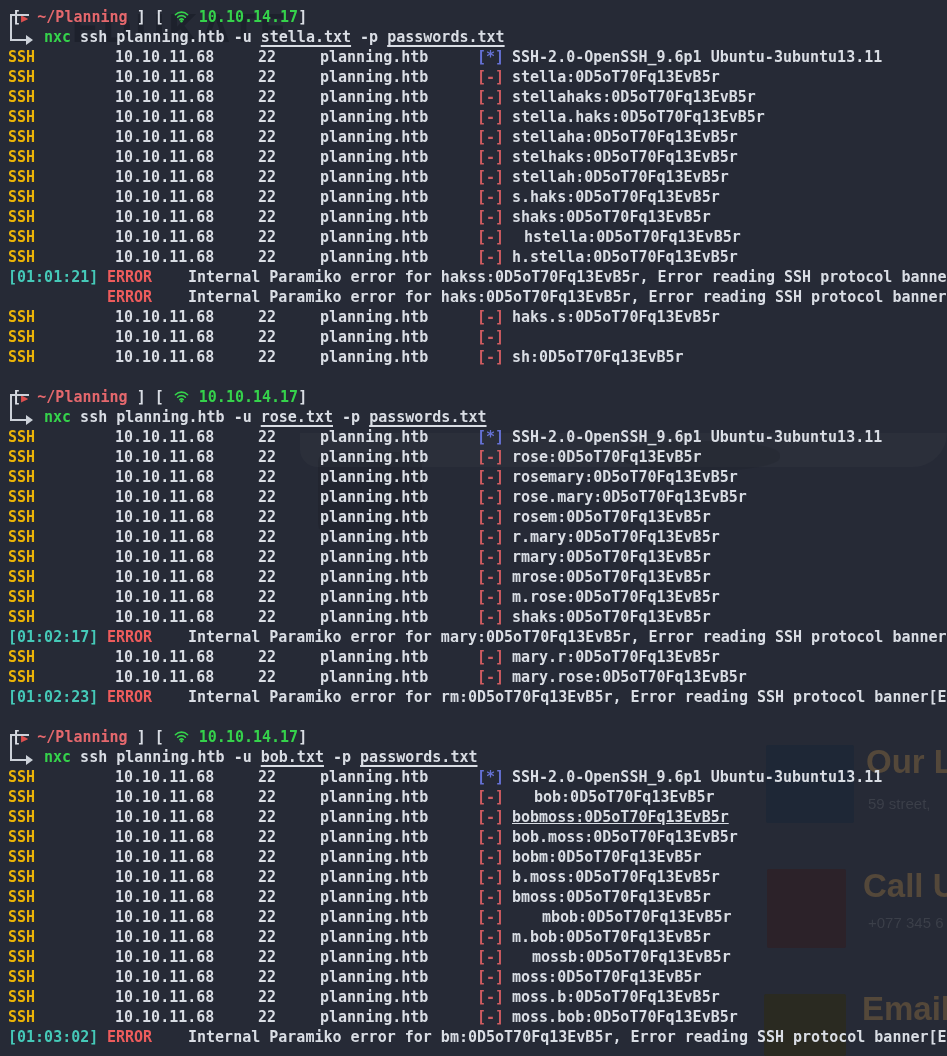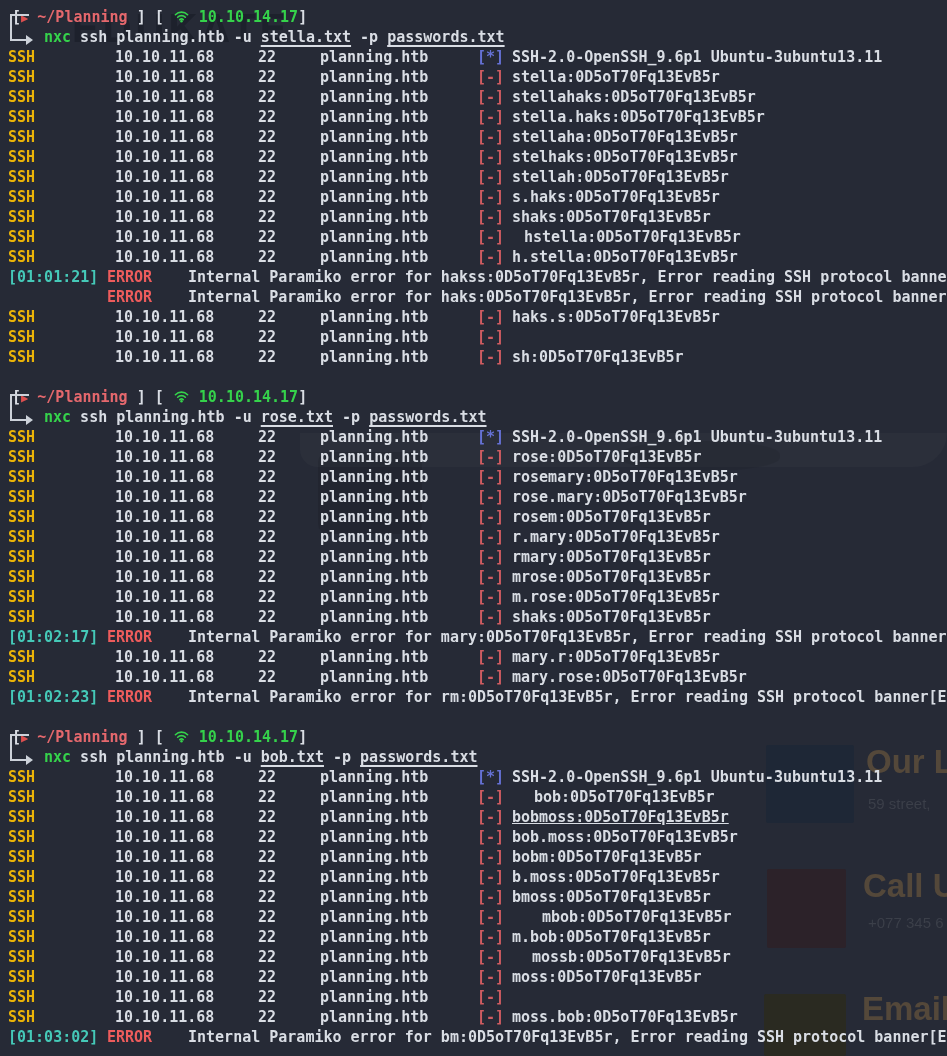--- a/index.html
+++ b/index.html
@@ -170,18 +170,18 @@
         <div class="line row"><span class="purple abs" style="left: 8px;">SSH</span><span class="wt abs" style="left: 115px;">10.10.11.68</span><span class="wt abs" style="left: 258px;">22</span><span class="wt abs" style="left: 320px;">planning.htb</span><span class="redst abs" style="left: 477px;">[-]</span><span class="wt abs" style="left: 512px; margin-left: 22px;">bob:0D5oT70Fq13EvB5r</span></div>
         <div class="line row"><span class="purple abs" style="left: 8px;">SSH</span><span class="wt abs" style="left: 115px;">10.10.11.68</span><span class="wt abs" style="left: 258px;">22</span><span class="wt abs" style="left: 320px;">planning.htb</span><span class="redst abs" style="left: 477px;">[-]</span><span class="wt abs" style="left: 512px; text-decoration: underline;">bobmoss:0D5oT70Fq13EvB5r</span></div>
         <div class="line row"><span class="purple abs" style="left: 8px;">SSH</span><span class="wt abs" style="left: 115px;">10.10.11.68</span><span class="wt abs" style="left: 258px;">22</span><span class="wt abs" style="left: 320px;">planning.htb</span><span class="redst abs" style="left: 477px;">[-]</span><span class="wt abs" style="left: 512px;">bob.moss:0D5oT70Fq13EvB5r</span></div>
         <div class="line row"><span class="purple abs" style="left: 8px;">SSH</span><span class="wt abs" style="left: 115px;">10.10.11.68</span><span class="wt abs" style="left: 258px;">22</span><span class="wt abs" style="left: 320px;">planning.htb</span><span class="redst abs" style="left: 477px;">[-]</span><span class="wt abs" style="left: 512px;">bobm:0D5oT70Fq13EvB5r</span></div>
         <div class="line row"><span class="purple abs" style="left: 8px;">SSH</span><span class="wt abs" style="left: 115px;">10.10.11.68</span><span class="wt abs" style="left: 258px;">22</span><span class="wt abs" style="left: 320px;">planning.htb</span><span class="redst abs" style="left: 477px;">[-]</span><span class="wt abs" style="left: 512px;">b.moss:0D5oT70Fq13EvB5r</span></div>
         <div class="line row"><span class="purple abs" style="left: 8px;">SSH</span><span class="wt abs" style="left: 115px;">10.10.11.68</span><span class="wt abs" style="left: 258px;">22</span><span class="wt abs" style="left: 320px;">planning.htb</span><span class="redst abs" style="left: 477px;">[-]</span><span class="wt abs" style="left: 512px;">bmoss:0D5oT70Fq13EvB5r</span></div>
         <div class="line row"><span class="purple abs" style="left: 8px;">SSH</span><span class="wt abs" style="left: 115px;">10.10.11.68</span><span class="wt abs" style="left: 258px;">22</span><span class="wt abs" style="left: 320px;">planning.htb</span><span class="redst abs" style="left: 477px;">[-]</span><span class="wt abs" style="left: 542px;">mbob:0D5oT70Fq13EvB5r</span></div>
         <div class="line row"><span class="purple abs" style="left: 8px;">SSH</span><span class="wt abs" style="left: 115px;">10.10.11.68</span><span class="wt abs" style="left: 258px;">22</span><span class="wt abs" style="left: 320px;">planning.htb</span><span class="redst abs" style="left: 477px;">[-]</span><span class="wt abs" style="left: 512px;">m.bob:0D5oT70Fq13EvB5r</span></div>
         <div class="line row"><span class="purple abs" style="left: 8px;">SSH</span><span class="wt abs" style="left: 115px;">10.10.11.68</span><span class="wt abs" style="left: 258px;">22</span><span class="wt abs" style="left: 320px;">planning.htb</span><span class="redst abs" style="left: 477px;">[-]</span><span class="wt abs" style="left: 532px;">mossb:0D5oT70Fq13EvB5r</span></div>
         <div class="line row"><span class="purple abs" style="left: 8px;">SSH</span><span class="wt abs" style="left: 115px;">10.10.11.68</span><span class="wt abs" style="left: 258px;">22</span><span class="wt abs" style="left: 320px;">planning.htb</span><span class="redst abs" style="left: 477px;">[-]</span><span class="wt abs" style="left: 512px;">moss:0D5oT70Fq13EvB5r</span></div>
-        <div class="line row"><span class="purple abs" style="left: 8px;">SSH</span><span class="wt abs" style="left: 115px;">10.10.11.68</span><span class="wt abs" style="left: 258px;">22</span><span class="wt abs" style="left: 320px;">planning.htb</span><span class="redst abs" style="left: 477px;">[-]</span></div>
+        <div class="line row"><span class="purple abs" style="left: 8px;">SSH</span><span class="wt abs" style="left: 115px;">10.10.11.68</span><span class="wt abs" style="left: 258px;">22</span><span class="wt abs" style="left: 320px;">planning.htb</span><span class="redst abs" style="left: 477px;">[-]</span><span class="wt abs" style="left: 512px;">moss.b:0D5oT70Fq13EvB5r</span></div>
         <div class="line row"><span class="purple abs" style="left: 8px;">SSH</span><span class="wt abs" style="left: 115px;">10.10.11.68</span><span class="wt abs" style="left: 258px;">22</span><span class="wt abs" style="left: 320px;">planning.htb</span><span class="redst abs" style="left: 477px;">[-]</span><span class="wt abs" style="left: 512px;">moss.bob:0D5oT70Fq13EvB5r</span></div>
         <div class="line row"><span class="cyan abs" style="left: 8px;">[01:03:02]</span><span class="errlbl abs" style="left: 107px;">ERROR</span><span class="wt abs" style="left: 188px;">Internal Paramiko error for bm:0D5oT70Fq13EvB5r, Error reading SSH protocol banner[Er</span></div>
       </div>
     </div>
 </div>
 
 </body></html>

